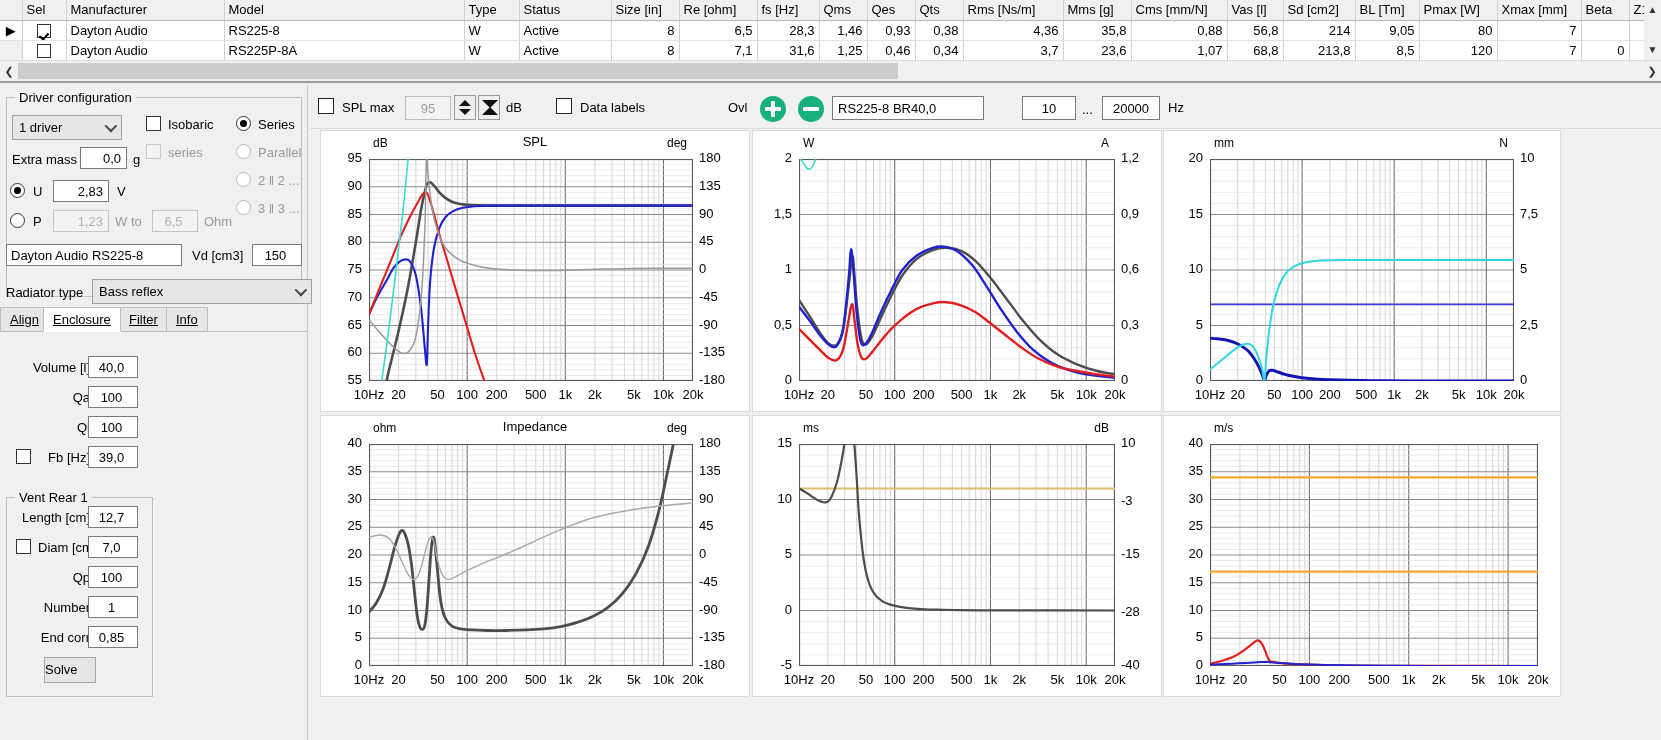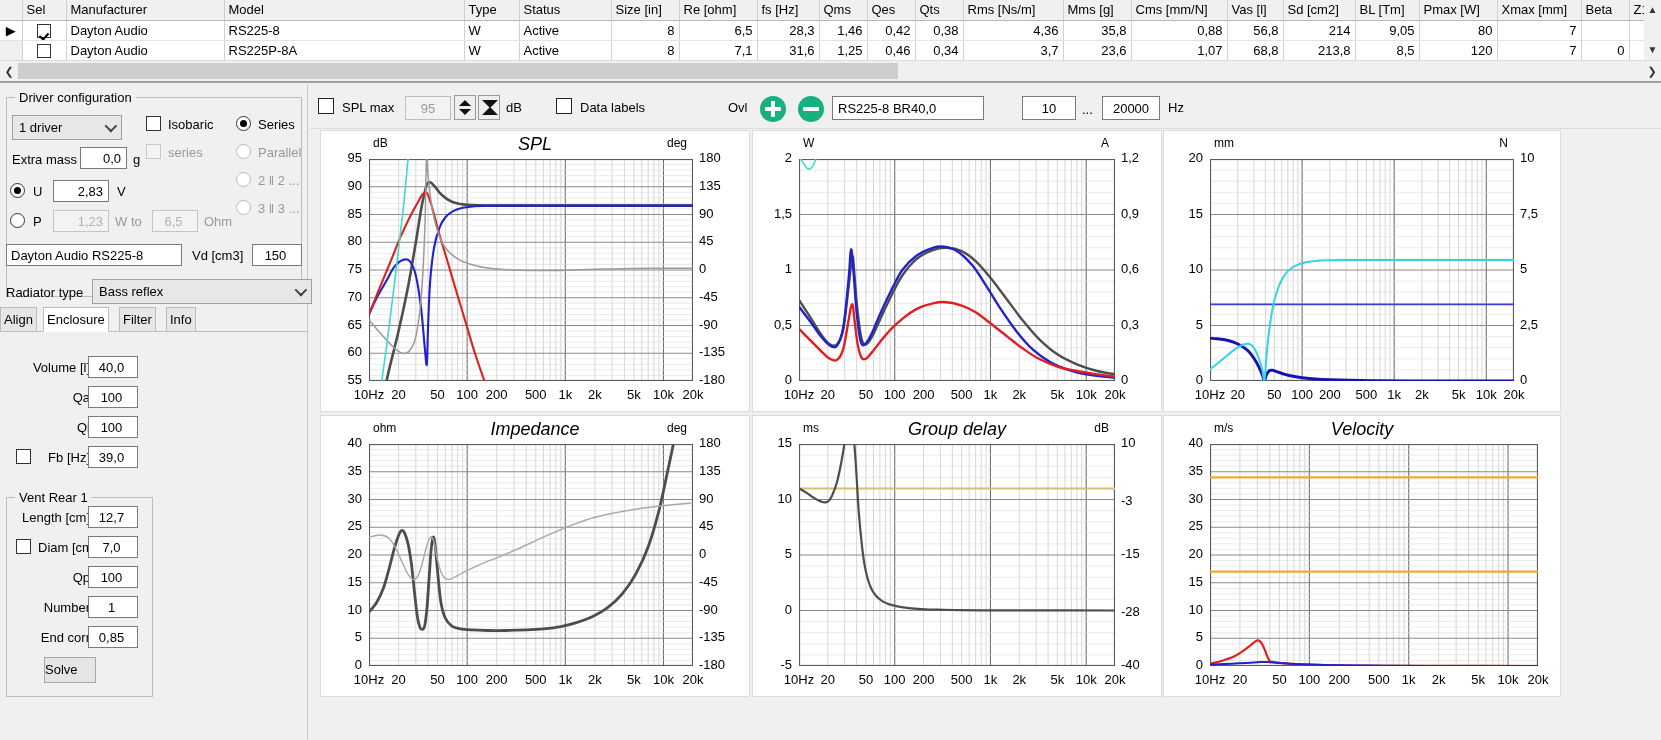--- a/index.html
+++ b/index.html
@@ -60,21 +60,21 @@
   .fld.dim { color:#b0b0b0; background:#f3f3f3; border-color:#c4c4c4;}
   .fld.leftalign { text-align:left; padding-left:4px;}
   .sel { position:absolute; border:1px solid #a0a0a0; background:#e7e7e7; height:25px; line-height:23px; padding-left:6px; font-size:13px;}
   .sel .chev { position:absolute; right:7px; top:7px; width:9px; height:9px; border-right:2px solid #444; border-bottom:2px solid #444; transform:rotate(45deg) translateY(-2px);}
   .radio { position:absolute; width:15px; height:15px; border:1px solid #333; border-radius:50%; background:#fff;}
   .radio.on::after { content:""; position:absolute; left:3px; top:3px; width:7px; height:7px; border-radius:50%; background:#000;}
   .radio.dim { border-color:#bbb; }
   .cbx { position:absolute; width:15px; height:15px; border:1px solid #333; background:#fff; }
   .cbx.dim { border-color:#c8c8c8; background:#f3f3f3;}
   .tabs { position:absolute; left:0; top:222px; width:308px; height:25px;}
-  .tab { position:absolute; height:25px; line-height:23px; padding:0 3px; font-size:13px; border:1px solid #bdbdbd; background:#e6e6e6; border-bottom:1px solid #bdbdbd;}
+  .tab { position:absolute; height:25px; line-height:23px; padding:0 9px; font-size:13px; border:1px solid #bdbdbd; background:#e6e6e6; border-bottom:1px solid #bdbdbd;text-decoration:underline;}
   .tab.active { background:#fff; border-bottom:1px solid #fff; z-index:3; font-weight:normal;}
   .tabline { position:absolute; left:0; top:246px; width:308px; height:1px; background:#bdbdbd;}
   .btn { position:absolute; border:1px solid #a8a8a8; background:#e5e5e5; height:26px; line-height:24px; text-align:left; font-size:13px;}
 
   
   .toolbar { position:absolute; left:310px; top:85px; width:1351px; height:44px; background:#f0f0f0; border-bottom:1px solid #dcdcdc;}
   .tb-lbl { position:absolute; font-size:13px; white-space:nowrap;}
   .tb-cbx { position:absolute; width:16px; height:16px; border:1px solid #222; background:#fff;}
   .tb-fld { position:absolute; border:1px solid #bdbdbd; background:#f3f3f3; color:#9a9a9a; text-align:center; height:24px; line-height:22px; font-size:13px;}
   .tb-fld.act { border-color:#7a7a7a; background:#fff; color:#000;}
@@ -85,21 +85,21 @@
   .spin .dn { bottom:4px; border-left:6px solid transparent; border-right:6px solid transparent; border-top:6px solid #111;}
   .hglass { position:absolute; width:22px; height:25px; border:1px solid #9a9a9a; background:#efefef;}
   .hglass .t { position:absolute; left:3px; top:4px; width:0;height:0; border-left:8px solid transparent; border-right:8px solid transparent; border-top:8px solid #111;}
   .hglass .b { position:absolute; left:3px; bottom:4px; width:0;height:0; border-left:8px solid transparent; border-right:8px solid transparent; border-bottom:8px solid #111;}
   .circbtn { position:absolute; width:26px; height:26px; border-radius:50%; background:#17b07e; }
   .circbtn .h { position:absolute; left:5px; top:11px; width:16px; height:4px; background:#fff; border-radius:1px;}
   .circbtn .v { position:absolute; left:11px; top:5px; width:4px; height:16px; background:#fff; border-radius:1px;}
 
   
   .chart { position:absolute; background:#fff; border:1px solid #dcdcdc; }
-  .chart-title { position:absolute; top:3px; left:0; width:100%; text-align:center; font-size:18px; color:#000;font-style:italic;}
+  .chart-title { position:absolute; top:3px; left:0; width:100%; text-align:center; font-size:13px; color:#000;}
   .unit-l { position:absolute; font-size:12px; }
   .unit-r { position:absolute; font-size:12px; }
   .ytick { position:absolute; font-size:13px; text-align:right; white-space:nowrap;}
   .ytickr { position:absolute; font-size:13px; text-align:left; white-space:nowrap;}
   .xtick { position:absolute; font-size:13px; text-align:center; white-space:nowrap;}
   svg { display:block; }
 </style>
 </head>
 <body>
 
@@ -162,21 +162,21 @@
           <td class="row-marker">▶</td>
           <td class="cb-cell"><span class="chkbox checked"></span></td>
           <td class="left">Dayton Audio</td>
           <td class="left">RS225-8</td>
           <td class="left">W</td>
           <td class="left">Active</td>
           <td class="num">8</td>
           <td class="num">6,5</td>
           <td class="num">28,3</td>
           <td class="num">1,46</td>
-          <td class="num">0,42</td>
+          <td class="num">0,93</td>
           <td class="num">0,38</td>
           <td class="num">4,36</td>
           <td class="num">35,8</td>
           <td class="num">0,88</td>
           <td class="num">56,8</td>
           <td class="num">214</td>
           <td class="num">9,05</td>
           <td class="num">80</td>
           <td class="num">7</td>
           <td class="num"></td>
@@ -750,21 +750,20 @@
               <rect x="0" y="0" width="324" height="222"></rect>
             </clipPath>
           </defs>
           <g clip-path="url(#clip3)">
             <path d="M 0.00 168.16 C 1.30 166.50, 5.38 162.15, 7.77 158.18 C 10.16 154.20, 12.30 149.85, 14.34 144.30 C 16.39 138.75, 18.25 131.35, 20.03 124.88 C 21.82 118.40, 23.47 111.00, 25.06 105.45 C 26.64 99.90, 28.28 94.72, 29.55 91.57 C 30.81 88.43, 31.64 87.04, 32.63 86.58 C 33.62 86.12, 34.43 86.58, 35.50 88.80 C 36.58 91.02, 37.92 94.81, 39.06 99.90 C 40.20 104.99, 41.28 111.46, 42.34 119.32 C 43.39 127.19, 44.40 138.29, 45.38 147.07 C 46.37 155.86, 47.31 166.04, 48.23 172.05 C 49.15 178.06, 50.03 180.93, 50.89 183.15 C 51.75 185.37, 52.59 185.65, 53.40 185.37 C 54.21 185.09, 55.00 185.09, 55.77 181.49 C 56.54 177.88, 57.28 171.77, 58.01 163.72 C 58.74 155.68, 59.45 142.91, 60.15 133.20 C 60.84 123.49, 61.51 112.11, 62.18 105.45 C 62.84 98.79, 63.48 94.17, 64.11 93.24 C 64.75 92.32, 65.22 94.16, 65.97 99.90 C 66.72 105.63, 67.62 117.94, 68.60 127.65 C 69.59 137.36, 70.59 150.41, 71.89 158.18 C 73.18 165.95, 74.53 170.29, 76.38 174.27 C 78.22 178.25, 80.47 180.28, 82.95 182.04 C 85.42 183.80, 88.01 184.17, 91.22 184.81 C 94.43 185.46, 97.72 185.65, 102.21 185.93 C 106.71 186.20, 112.35 186.39, 118.19 186.48 C 124.02 186.57, 130.70 186.57, 137.21 186.48 C 143.72 186.39, 151.02 186.20, 157.24 185.93 C 163.46 185.65, 168.77 185.37, 174.53 184.81 C 180.29 184.26, 186.32 183.61, 191.81 182.59 C 197.30 181.58, 202.18 180.38, 207.49 178.71 C 212.79 177.05, 218.47 175.10, 223.66 172.60 C 228.85 170.11, 233.72 167.52, 238.64 163.72 C 243.57 159.93, 248.55 155.40, 253.21 149.85 C 257.87 144.30, 262.24 138.29, 266.58 130.43 C 270.92 122.56, 275.35 113.31, 279.25 102.68 C 283.15 92.04, 286.75 79.09, 289.96 66.60 C 293.17 54.11, 296.01 39.31, 298.52 27.75 C 301.02 16.19, 303.90 2.31, 304.98 -2.77" fill="none" stroke="#4d4d4d" stroke-width="2.8" stroke-linejoin="round" stroke-linecap="round"></path>
             <path d="M 0.00 93.24 C 1.86 92.87, 7.84 90.83, 11.18 91.02 C 14.52 91.20, 17.34 91.95, 20.03 94.35 C 22.73 96.76, 25.10 101.29, 27.36 105.45 C 29.62 109.61, 31.66 115.16, 33.61 119.32 C 35.56 123.49, 37.34 127.74, 39.06 130.43 C 40.77 133.11, 42.36 134.96, 43.89 135.42 C 45.42 135.88, 46.85 135.23, 48.23 133.20 C 49.61 131.16, 50.91 127.19, 52.17 123.21 C 53.42 119.23, 54.62 113.59, 55.77 109.33 C 56.92 105.08, 58.03 100.45, 59.09 97.68 C 60.16 94.91, 61.18 92.59, 62.18 92.69 C 63.17 92.78, 64.12 95.00, 65.05 98.23 C 65.98 101.47, 66.74 107.58, 67.74 112.11 C 68.75 116.64, 69.89 121.92, 71.09 125.43 C 72.29 128.94, 73.37 131.53, 74.93 133.20 C 76.49 134.86, 78.15 135.70, 80.44 135.42 C 82.72 135.14, 85.69 133.01, 88.64 131.53 C 91.59 130.06, 94.18 128.48, 98.15 126.54 C 102.13 124.60, 107.57 122.01, 112.49 119.88 C 117.42 117.75, 121.82 116.18, 127.70 113.78 C 133.57 111.37, 141.22 108.32, 147.73 105.45 C 154.24 102.58, 160.25 99.53, 166.76 96.57 C 173.27 93.61, 180.00 90.56, 186.79 87.69 C 193.58 84.82, 200.98 81.77, 207.49 79.37 C 214.00 76.96, 219.45 75.02, 225.85 73.26 C 232.25 71.50, 239.37 70.11, 245.88 68.82 C 252.39 67.52, 258.40 66.51, 264.91 65.49 C 271.42 64.47, 278.15 63.55, 284.94 62.72 C 291.73 61.88, 299.13 61.14, 305.64 60.50 C 312.15 59.85, 320.94 59.11, 324.00 58.83" fill="none" stroke="#a8a8a8" stroke-width="1.4" stroke-linejoin="round" stroke-linecap="round"></path>
           </g>
         </svg>
       </div>
       <div class="chart" style="left: 752px; top: 415px; width: 410px; height: 282px;">
-        <div class="chart-title">Group delay</div>
         <div class="unit-l" style="left: 50px; top: 5px;">ms</div>
         <div class="unit-r" style="right: 52px; top: 5px;">dB</div>
         <div class="ytick" style="right: 369px; top: 241px; width: 40px;">-5</div>
         <div class="ytick" style="right: 369px; top: 185.5px; width: 40px;">0</div>
         <div class="ytick" style="right: 369px; top: 130px; width: 40px;">5</div>
         <div class="ytick" style="right: 369px; top: 74.5px; width: 40px;">10</div>
         <div class="ytick" style="right: 369px; top: 19px; width: 40px;">15</div>
         <div class="ytickr" style="left: 368px; top: 241px; width: 46px;">-40</div>
         <div class="ytickr" style="left: 368px; top: 187.72px; width: 46px;">-28</div>
         <div class="ytickr" style="left: 368px; top: 130px; width: 46px;">-15</div>
@@ -838,21 +837,20 @@
               <rect x="0" y="0" width="316" height="222"></rect>
             </clipPath>
           </defs>
           <g clip-path="url(#clip4)">
             <path d="M 0.00 44.40 C 52.67 44.40, 263.33 44.40, 316.00 44.40" fill="none" stroke="#d9c070" stroke-width="2" stroke-linejoin="round" stroke-linecap="round"></path>
             <path d="M 0.00 44.40 C 1.26 45.14, 5.25 47.36, 7.58 48.84 C 9.91 50.32, 12.00 51.98, 13.99 53.28 C 15.98 54.58, 17.80 55.78, 19.54 56.61 C 21.28 57.44, 22.89 58.09, 24.44 58.27 C 25.98 58.46, 27.43 58.74, 28.82 57.72 C 30.21 56.70, 31.23 55.50, 32.78 52.17 C 34.33 48.84, 36.42 43.84, 38.09 37.74 C 39.76 31.63, 41.54 22.20, 42.81 15.54 C 44.07 8.88, 44.75 5.00, 45.67 -2.22 C 46.60 -9.43, 47.49 -22.57, 48.36 -27.75 C 49.22 -32.93, 50.06 -35.15, 50.88 -33.30 C 51.69 -31.45, 52.48 -22.57, 53.25 -16.65 C 54.02 -10.73, 54.77 -6.10, 55.50 2.22 C 56.23 10.54, 56.94 22.57, 57.63 33.30 C 58.33 44.03, 58.85 55.87, 59.66 66.60 C 60.48 77.33, 61.61 88.99, 62.53 97.68 C 63.46 106.38, 64.21 112.66, 65.21 118.77 C 66.22 124.88, 67.35 129.96, 68.54 134.31 C 69.73 138.66, 70.92 141.89, 72.36 144.85 C 73.80 147.81, 75.37 150.03, 77.17 152.07 C 78.98 154.10, 81.00 155.68, 83.21 157.06 C 85.42 158.45, 87.67 159.47, 90.41 160.40 C 93.16 161.32, 96.47 162.00, 99.69 162.62 C 102.91 163.23, 105.93 163.65, 109.72 164.06 C 113.50 164.47, 117.61 164.78, 122.41 165.06 C 127.21 165.33, 132.56 165.56, 138.53 165.72 C 144.51 165.89, 150.98 165.96, 158.26 166.06 C 165.53 166.15, 171.84 166.22, 182.18 166.28 C 192.51 166.33, 197.97 166.35, 220.27 166.39 C 242.58 166.43, 300.05 166.48, 316.00 166.50" fill="none" stroke="#4d4d4d" stroke-width="2.2" stroke-linejoin="round" stroke-linecap="round"></path>
           </g>
         </svg>
       </div>
       <div class="chart" style="left: 1163px; top: 415px; width: 398px; height: 282px;">
-        <div class="chart-title">Velocity</div>
         <div class="unit-l" style="left: 50px; top: 5px;">m/s</div>
         <div class="ytick" style="right: 357px; top: 241px; width: 40px;">0</div>
         <div class="ytick" style="right: 357px; top: 213.25px; width: 40px;">5</div>
         <div class="ytick" style="right: 357px; top: 185.5px; width: 40px;">10</div>
         <div class="ytick" style="right: 357px; top: 157.75px; width: 40px;">15</div>
         <div class="ytick" style="right: 357px; top: 130px; width: 40px;">20</div>
         <div class="ytick" style="right: 357px; top: 102.25px; width: 40px;">25</div>
         <div class="ytick" style="right: 357px; top: 74.5px; width: 40px;">30</div>
         <div class="ytick" style="right: 357px; top: 46.75px; width: 40px;">35</div>
         <div class="ytick" style="right: 357px; top: 19px; width: 40px;">40</div>

